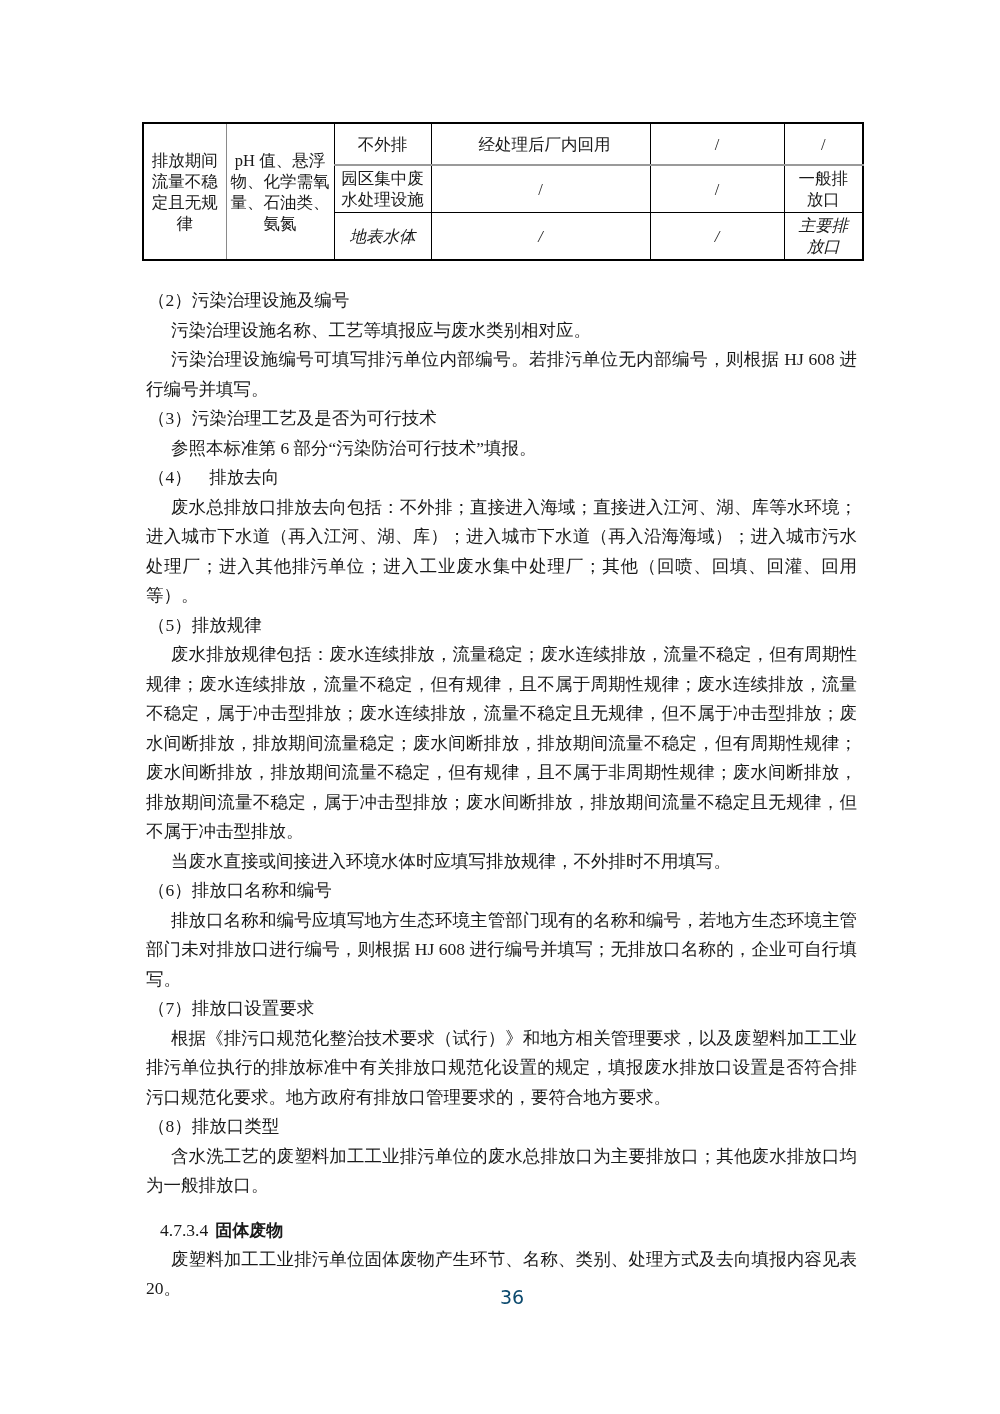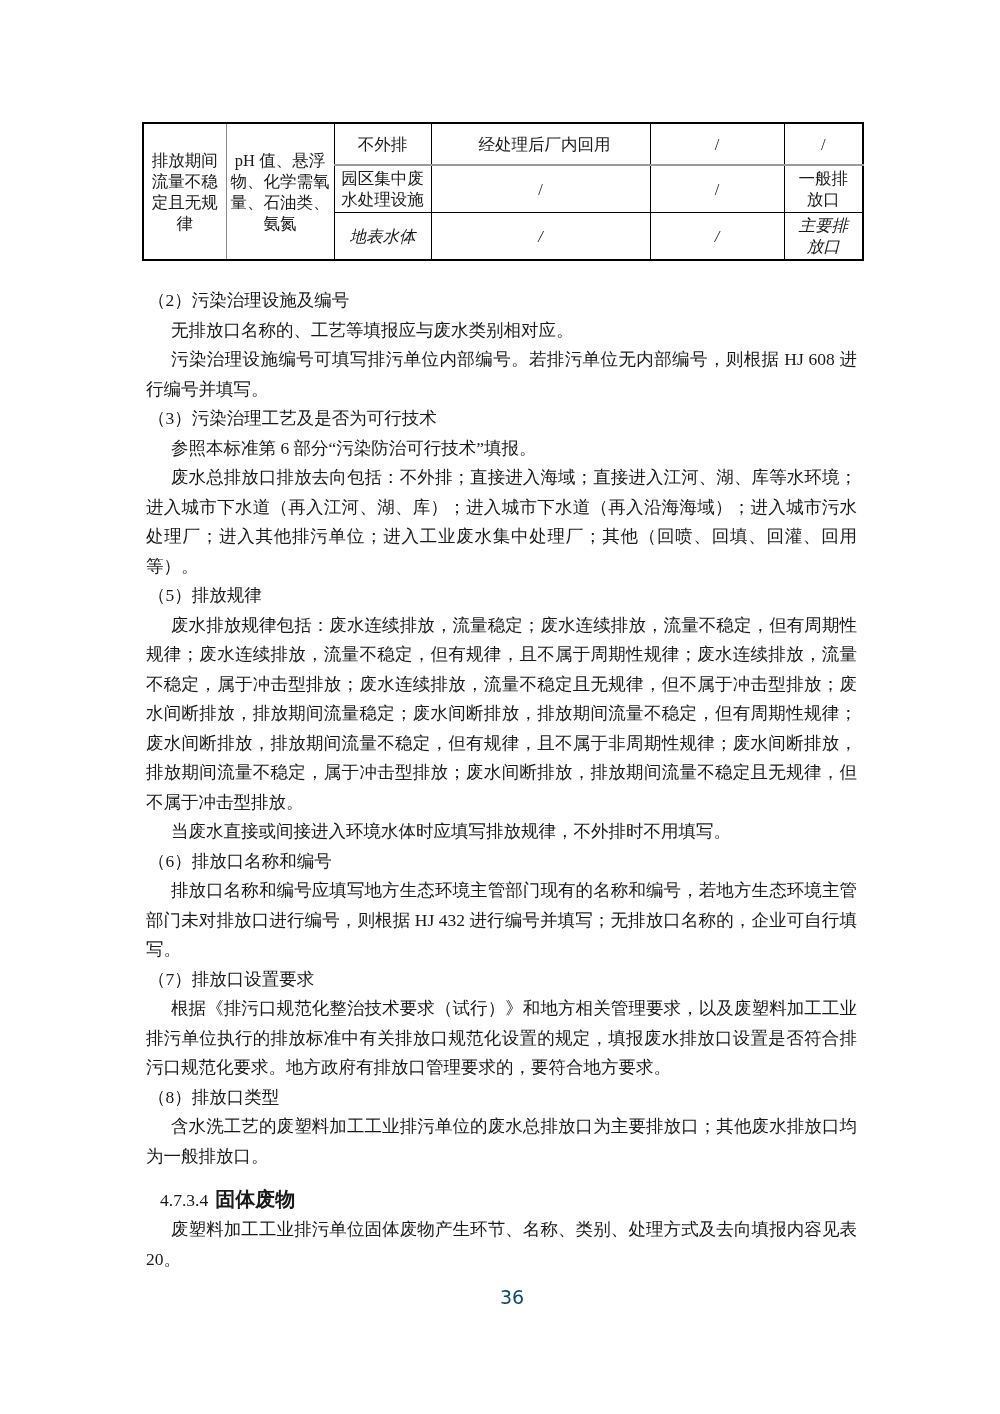--- a/index.html
+++ b/index.html
@@ -51,23 +51,23 @@
   
   .sec-heading {
     margin-top:15px;
     padding-left:14px;
     font-size:17.5px;
     line-height:29px;
     text-align:left;
   }
   .sec-heading .sec-num { font-family:Liberation Serif, serif; }
   .sec-heading .sec-title {
-    font-family:Liberation Mono, monospace;
+    font-family:Liberation Sans, sans-serif;
     font-weight:bold;
-    font-size:20px;
+    font-size:17px;
     margin-left:7px;
   }
   .closing { margin-top:12px; }
   
   .footer {
     position:absolute;
     left:0; top:1288px;
     width:100%;
     text-align:center;
     font-size:19px;
@@ -114,30 +114,31 @@
           <td>/</td>
           <td class="prewrap">主要排
 放口</td>
         </tr>
       </tbody>
     </table>
   </div>
 
   <div class="textcol">
     <p class="item">（2）污染治理设施及编号</p>
-    <p class="body">无排放口名称的、工艺等填报应与废水类别相对应。</p>
+    <p class="body">污染治理设施名称、工艺等填报应与废水类别相对应。</p>
     <p class="body">污染治理设施编号可填写排污单位内部编号。若排污单位无内部编号，则根据 HJ 608 进行编号并填写。</p>
     <p class="item">（3）污染治理工艺及是否为可行技术</p>
     <p class="body">参照本标准第 6 部分“污染防治可行技术”填报。</p>
+    <p class="item">（4）　排放去向</p>
     <p class="body">废水总排放口排放去向包括：不外排；直接进入海域；直接进入江河、湖、库等水环境；进入城市下水道（再入江河、湖、库）；进入城市下水道（再入沿海海域）；进入城市污水处理厂；进入其他排污单位；进入工业废水集中处理厂；其他（回喷、回填、回灌、回用等）。</p>
     <p class="item">（5）排放规律</p>
     <p class="body">废水排放规律包括：废水连续排放，流量稳定；废水连续排放，流量不稳定，但有周期性规律；废水连续排放，流量不稳定，但有规律，且不属于周期性规律；废水连续排放，流量不稳定，属于冲击型排放；废水连续排放，流量不稳定且无规律，但不属于冲击型排放；废水间断排放，排放期间流量稳定；废水间断排放，排放期间流量不稳定，但有周期性规律；废水间断排放，排放期间流量不稳定，但有规律，且不属于非周期性规律；废水间断排放，排放期间流量不稳定，属于冲击型排放；废水间断排放，排放期间流量不稳定且无规律，但不属于冲击型排放。</p>
     <p class="body">当废水直接或间接进入环境水体时应填写排放规律，不外排时不用填写。</p>
     <p class="item">（6）排放口名称和编号</p>
-    <p class="body">排放口名称和编号应填写地方生态环境主管部门现有的名称和编号，若地方生态环境主管部门未对排放口进行编号，则根据 HJ 432 进行编号并填写；无排放口名称的，企业可自行填写。</p>
+    <p class="body">排放口名称和编号应填写地方生态环境主管部门现有的名称和编号，若地方生态环境主管部门未对排放口进行编号，则根据 HJ 608 进行编号并填写；无排放口名称的，企业可自行填写。</p>
     <p class="item">（7）排放口设置要求</p>
     <p class="body">根据《排污口规范化整治技术要求（试行）》和地方相关管理要求，以及废塑料加工工业排污单位执行的排放标准中有关排放口规范化设置的规定，填报废水排放口设置是否符合排污口规范化要求。地方政府有排放口管理要求的，要符合地方要求。</p>
     <p class="item">（8）排放口类型</p>
     <p class="body">含水洗工艺的废塑料加工工业排污单位的废水总排放口为主要排放口；其他废水排放口均为一般排放口。</p>
 
     <div class="sec-heading">
       <span class="sec-num">4.7.3.4</span><span class="sec-title">固体废物</span>
     </div>
 
     <p class="body closing">废塑料加工工业排污单位固体废物产生环节、名称、类别、处理方式及去向填报内容见表 20。</p>

